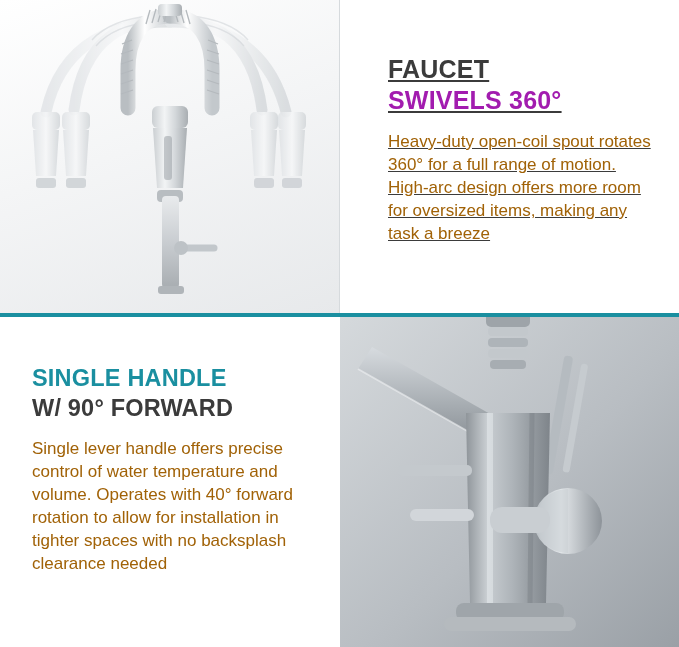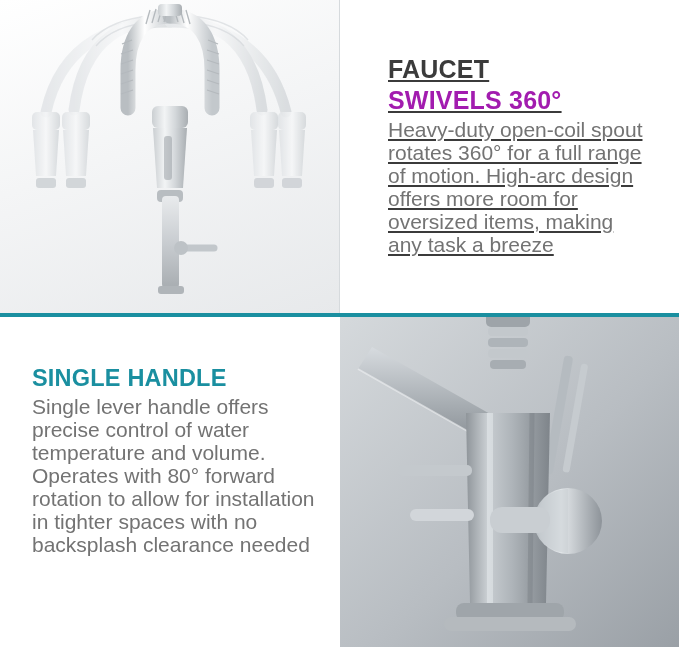--- a/index.html
+++ b/index.html
@@ -63,24 +63,24 @@
     font-weight: bold;
     letter-spacing: 0.2px;
     color: #3b3b3b;
     text-transform: uppercase;
   }
   .head-accent-line {
     display: block;
     color: #a21caf;
   }
   .body-copy {
-    margin: 2px 0 0 0;
-    font-size: 21px;
+    margin: 14px 0 0 0;
+    font-size: 17px;
     line-height: 23px;
-    color: #737373;
+    color: #a16207;
   }
   .bottom h2.head {
     font-size: 23.5px;
     line-height: 30px;
   }
   .bottom .teal-line {
     color: #1a8fa0;
     font-weight: bold;
   }
 
@@ -227,22 +227,23 @@
     <h2 class="head">
       <span>FAUCET</span>
       <span class="head-accent-line">SWIVELS 360°</span>
     </h2>
     <p class="body-copy">Heavy-duty open-coil spout rotates 360° for a full range of motion. High-arc design offers more room for oversized items, making any task a breeze</p>
   </div>
 
   <div class="quad q-bot-left text-pane bottom">
     <h2 class="head">
       <span class="teal-line" style="display:block">SINGLE HANDLE</span>
+      <span style="display:block">W/ 90° FORWARD</span>
     </h2>
-    <p class="body-copy">Single lever handle offers precise control of water temperature and volume. Operates with 80° forward rotation to allow for installation in tighter spaces with no backsplash clearance needed</p>
+    <p class="body-copy">Single lever handle offers precise control of water temperature and volume. Operates with 40° forward rotation to allow for installation in tighter spaces with no backsplash clearance needed</p>
   </div>
 
   <div class="quad q-bot-right img-panel grey">
     <svg width="339" height="330" viewBox="0 0 339 330">
       <defs>
         <linearGradient id="bodyg" x1="0" y1="0" x2="1" y2="0">
           <stop offset="0%" stop-color="#8f959a"></stop>
           <stop offset="25%" stop-color="#c9ced2"></stop>
           <stop offset="55%" stop-color="#aeb4b9"></stop>
           <stop offset="100%" stop-color="#7e848a"></stop>

